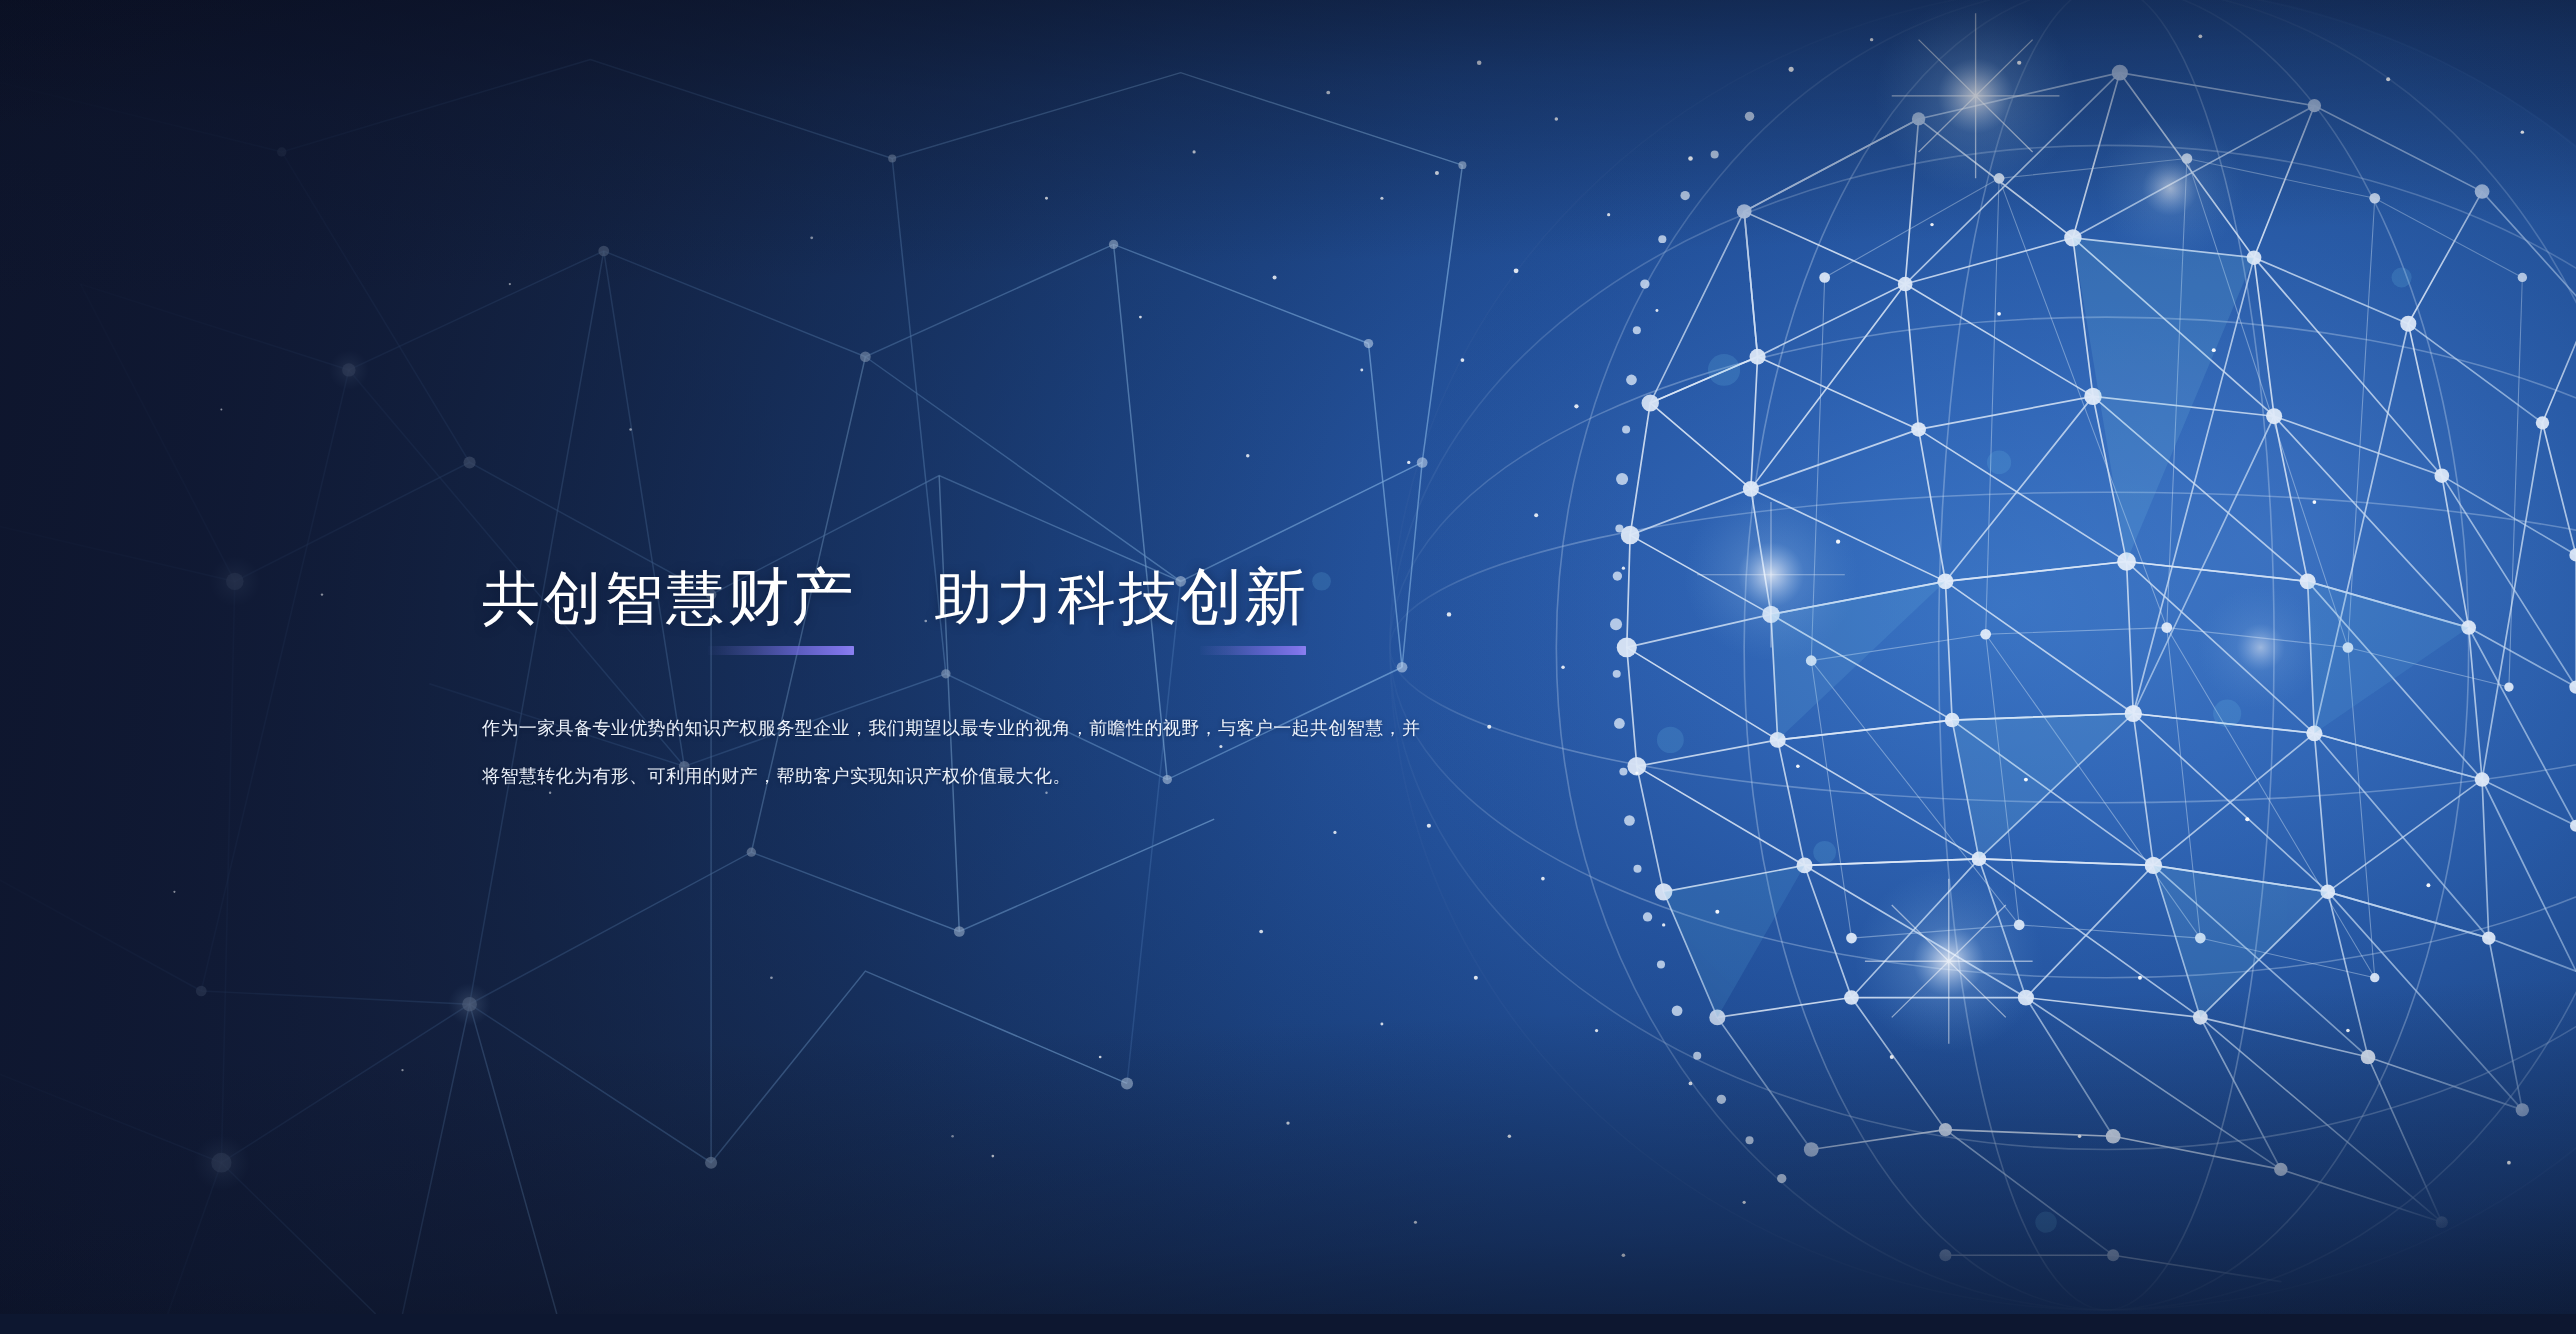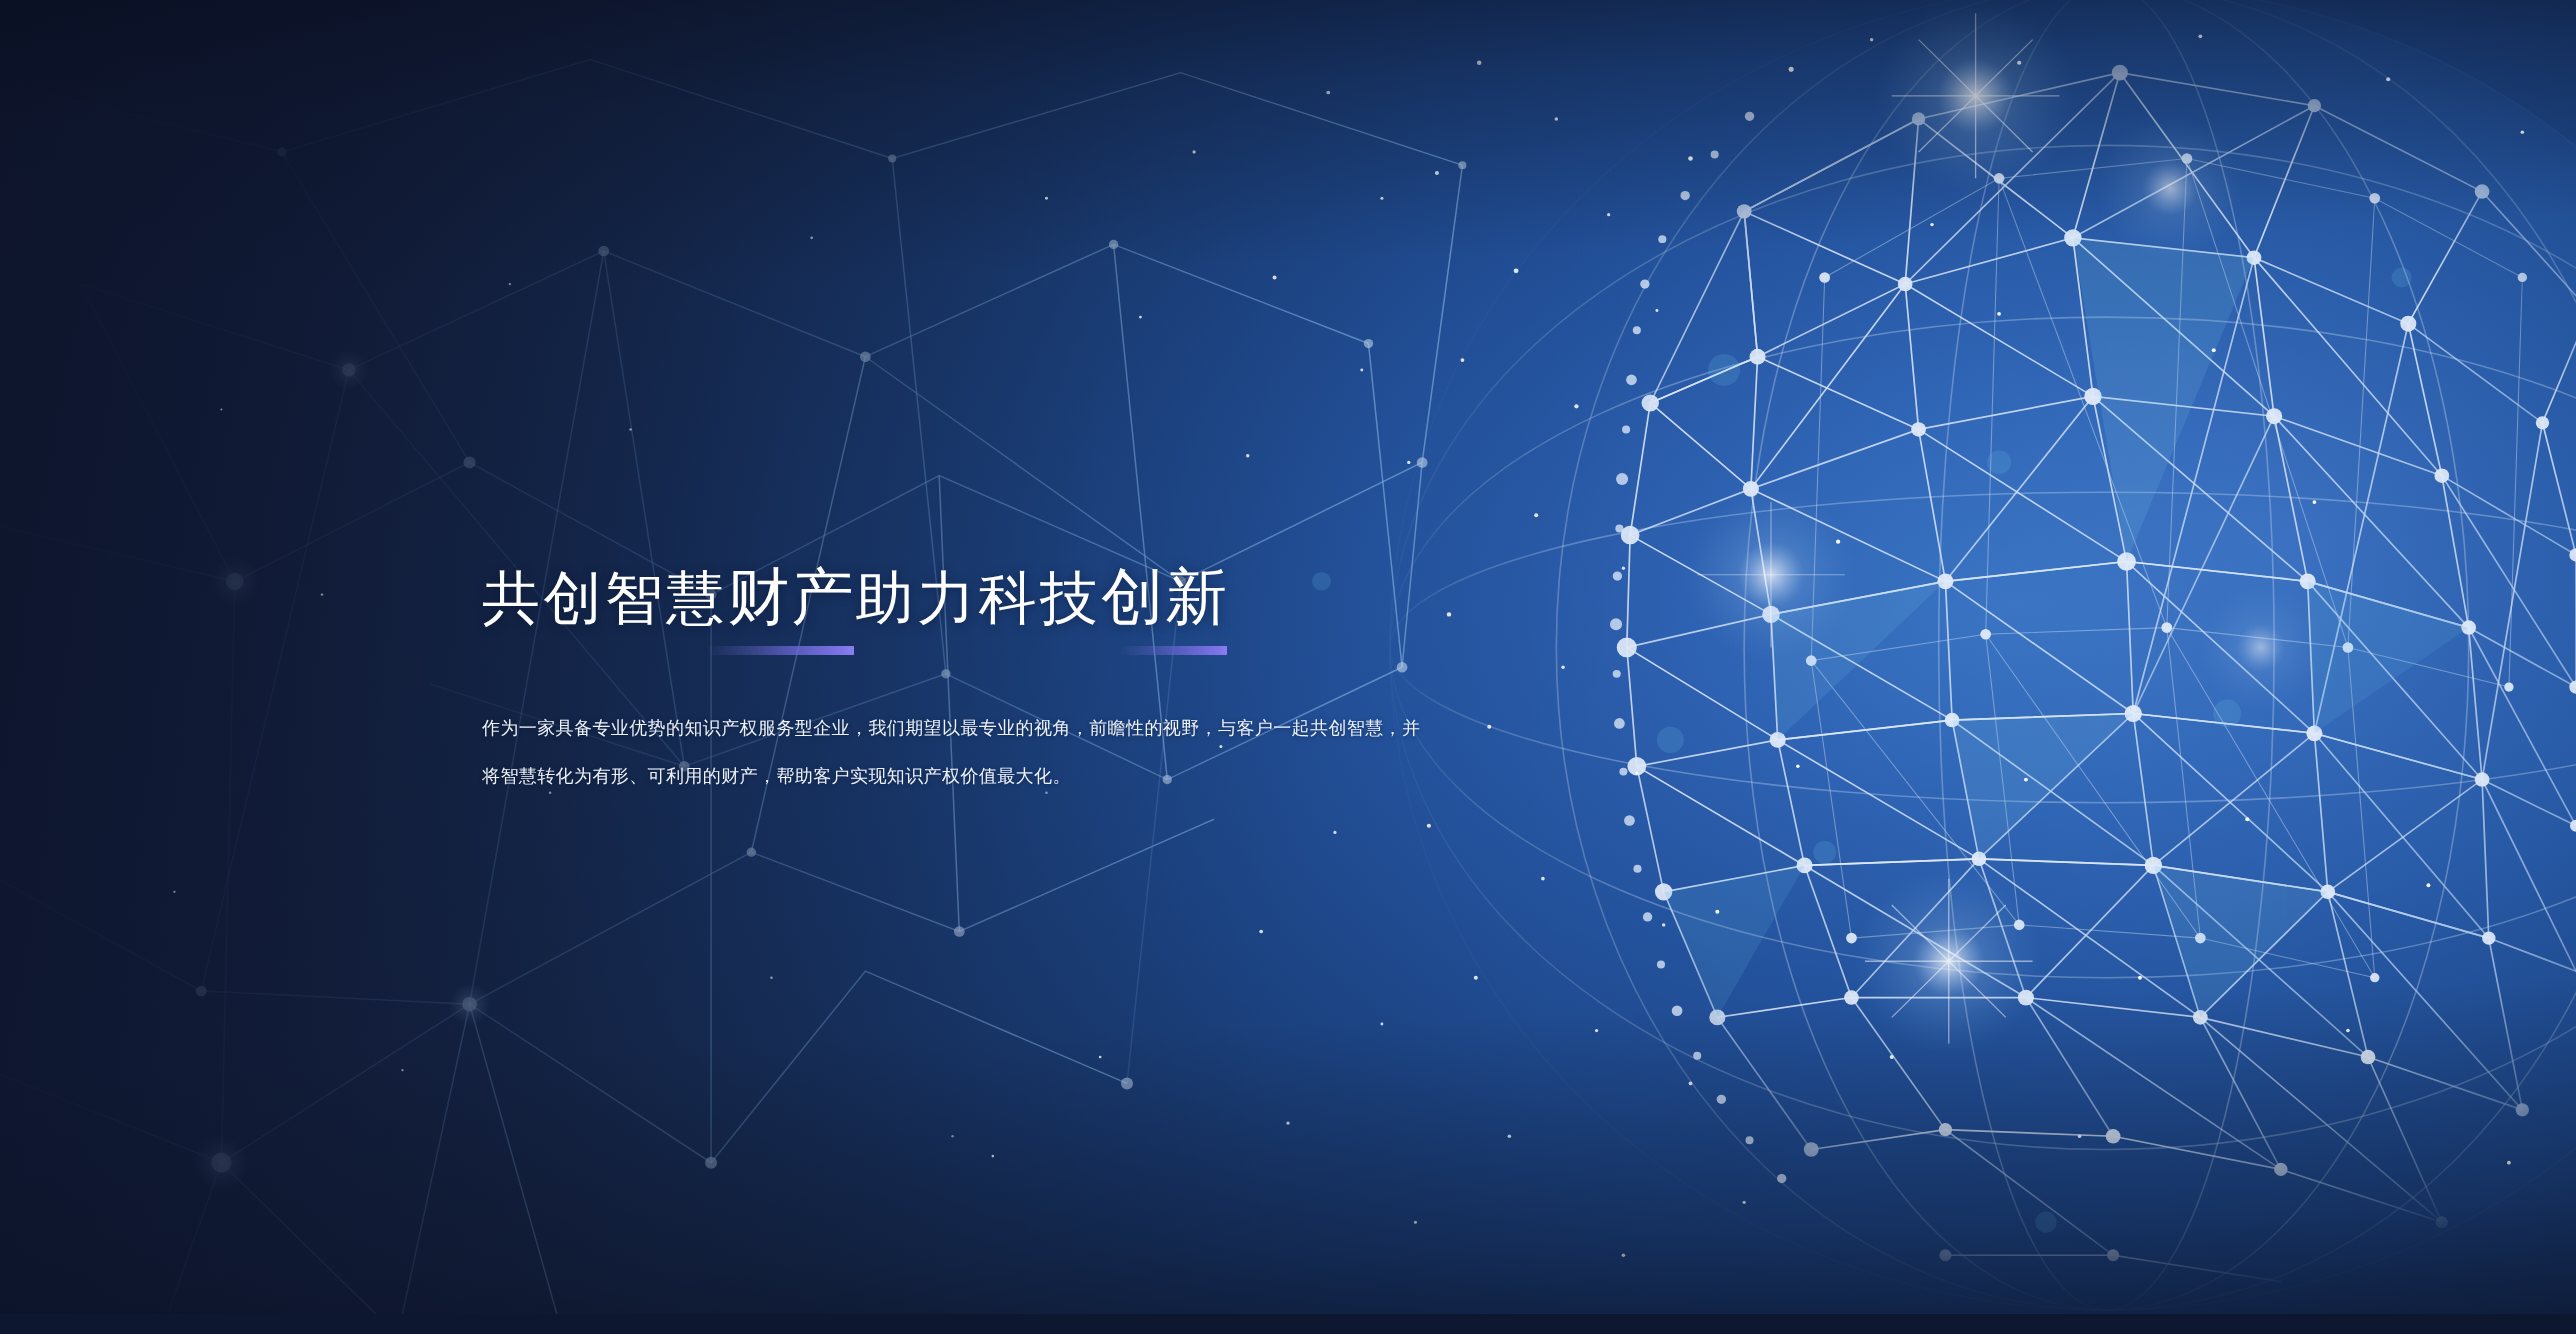--- a/index.html
+++ b/index.html
@@ -80,21 +80,21 @@
   }
 
   .headline {
     display: flex;
     align-items: flex-end;
     white-space: nowrap;
     line-height: 1;
     height: 74px;
   }
   .head-seg { position: relative; display: inline-block; }
-  .head-seg + .head-seg { }
+  .head-seg + .head-seg { margin-left: 79px; }
 
   .head-plain {
     font-size: 58px;
     letter-spacing: 3.4px;
     font-weight: 400;
     color: #ffffff;
     text-shadow: 0 1.3px 9.4px rgba(8,20,48,0.55);
   }
   .head-accent {
     font-size: 62px;

